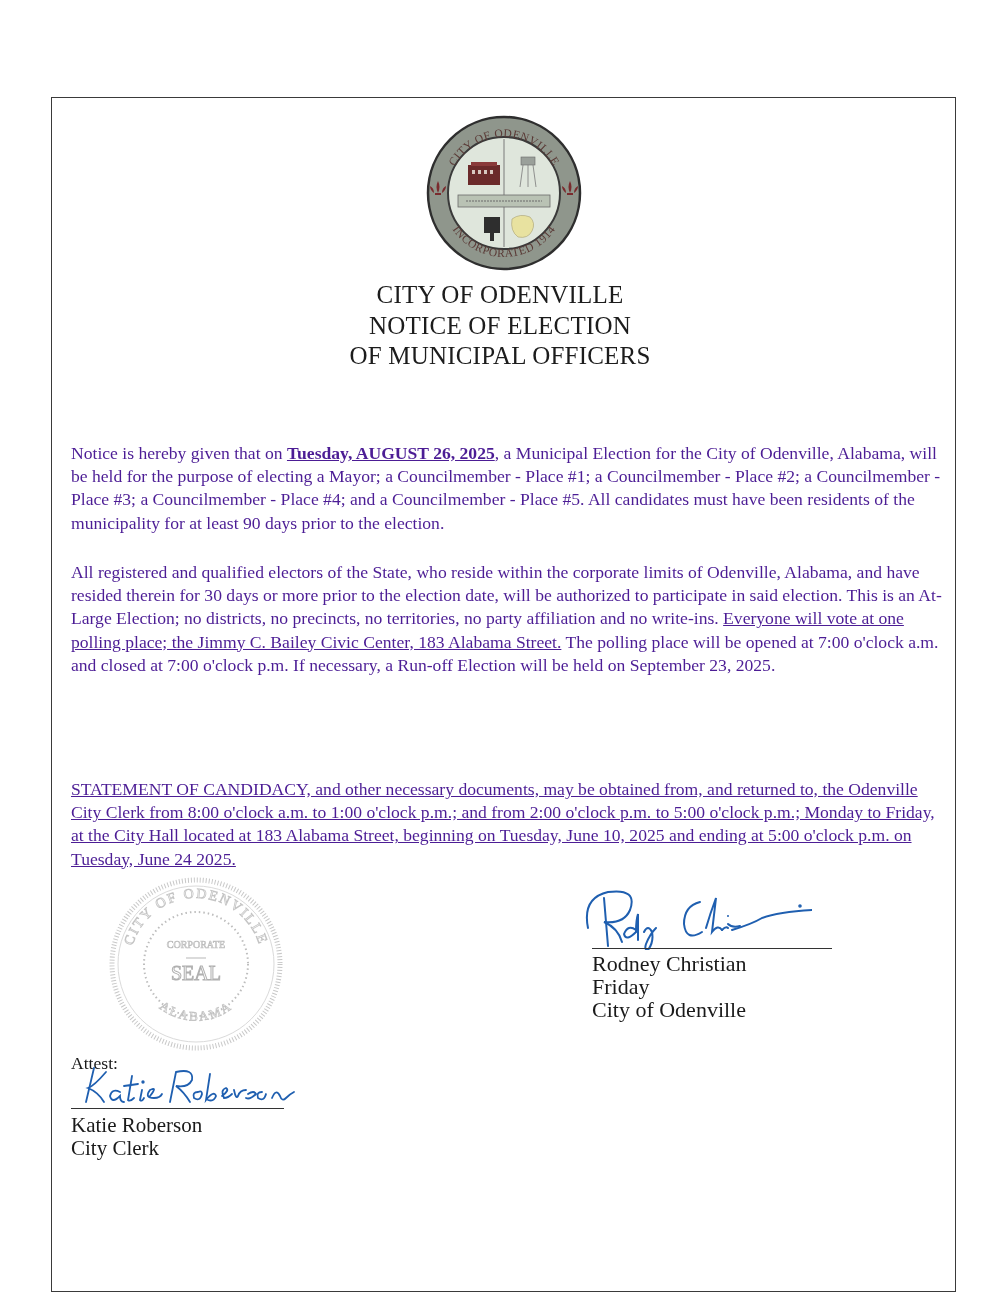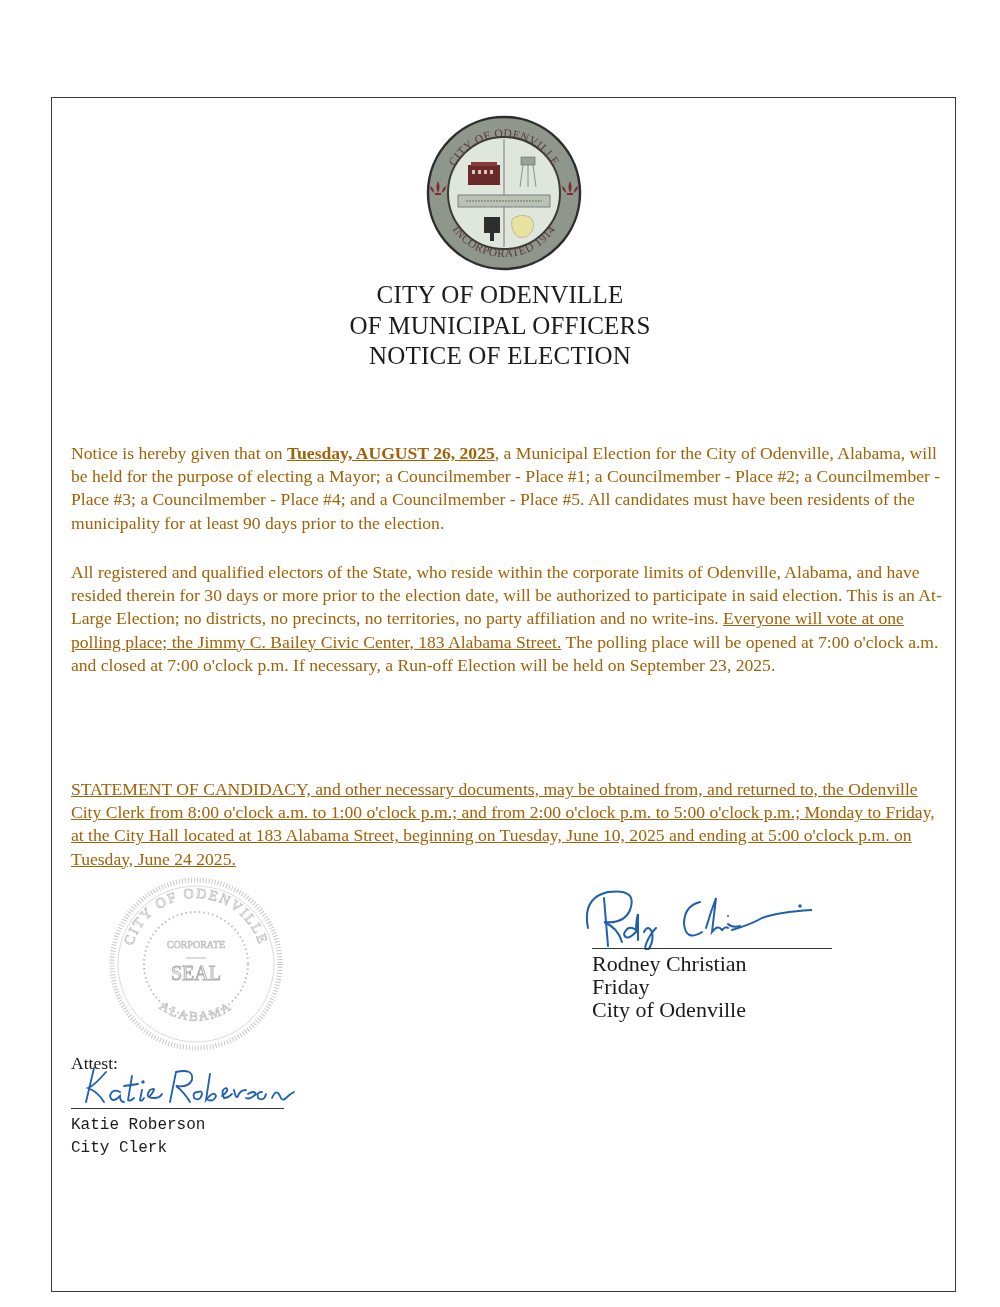--- a/index.html
+++ b/index.html
@@ -7,34 +7,34 @@
          font-family: "DejaVu Serif", "Liberation Serif", serif; color: #1a1a1a; }
   .frame { position: absolute; left: 51px; top: 97px; width: 905px; height: 1195px;
            border: 1.5px solid #3a3a3a; box-sizing: border-box; }
   .logo { position: absolute; left: 426px; top: 115px; width: 156px; height: 156px; }
   .title { position: absolute; left: 0; width: 1000px; top: 280px; text-align: center;
            font-family: "Liberation Serif", serif; font-size: 25px; line-height: 30.5px;
            letter-spacing: 0.2px; color: #1c1c1c; }
   .title div { display: block; }
   .para { position: absolute; left: 71px; width: 880px;
           font-family: "Liberation Serif", serif; font-size: 17.6px; line-height: 23.2px;
-          color: #a16207; }
+          color: #4c1d95; }
   .p1 { top: 442px; }
   .p2 { top: 561px; }
   .p3 { top: 778px; text-decoration: underline; }
   .bold-u { font-weight: bold; text-decoration: underline; }
   .under { text-decoration: underline; }
   .seal { position: absolute; left: 108px; top: 876px; width: 176px; height: 176px; }
   .attest { position: absolute; left: 71px; top: 1021px; font-family: "Liberation Serif", serif;
             font-size: 17.6px; margin-top: 32px; }
   .sig-katie { position: absolute; left: 80px; top: 1062px; width: 220px; height: 50px; }
   .line-katie { position: absolute; left: 71px; top: 1108px; width: 213px; height: 0;
                 border-top: 1.5px solid #333; }
-  .katie-block { position: absolute; left: 71px; top: 1114px; font-family: Liberation Mono, monospace;
-                 font-size: 16px; line-height: 23px; }
+  .katie-block { position: absolute; left: 71px; top: 1114px; font-family: Liberation Serif, serif;
+                 font-size: 21px; line-height: 23px; }
   .sig-rodney { position: absolute; left: 582px; top: 888px; width: 230px; height: 62px; }
   .line-rodney { position: absolute; left: 592px; top: 948px; width: 240px; height: 0;
                  border-top: 1.5px solid #333; }
   .rodney-block { position: absolute; left: 592px; top: 952px; font-family: "Liberation Serif", serif;
                   font-size: 22px; line-height: 23px; }
 </style>
 </head>
 <body>
 
 <div class="frame"></div>
@@ -80,22 +80,22 @@
   <line x1="40" y1="86" x2="116" y2="86" stroke="#6a6a6a" stroke-width="1" stroke-dasharray="2 1"></line>
 
   <rect x="58" y="102" width="16" height="16" fill="#2e2e2e"></rect>
   <rect x="64" y="116" width="4" height="10" fill="#2e2e2e"></rect>
 
   <path d="M86 104 q8 -6 18 -2 q6 6 2 14 q-4 8 -14 6 q-8 -6 -6 -18 z" fill="#e8e2a0" stroke="#a8a070" stroke-width="0.6"></path>
 </svg>
 
 <div class="title">
   <div>CITY OF ODENVILLE</div>
+  <div>NOTICE OF ELECTION</div>
   <div>OF MUNICIPAL OFFICERS</div>
-  <div>NOTICE OF ELECTION</div>
 </div>
 
 <div class="para p1"><span>Notice is hereby given that on </span><span class="bold-u">Tuesday, AUGUST 26, 2025</span><span>, a Municipal Election for the City of Odenville, Alabama, will be held for the purpose of electing a Mayor; a Councilmember - Place #1; a Councilmember - Place #2; a Councilmember - Place #3; a Councilmember - Place #4; and a Councilmember - Place #5. All candidates must have been residents of the municipality for at least 90 days prior to the election.</span></div>
 
 <div class="para p2"><span>All registered and qualified electors of the State, who reside within the corporate limits of Odenville, Alabama, and have resided therein for 30 days or more prior to the election date, will be authorized to participate in said election. This is an At-Large Election; no districts, no precincts, no territories, no party affiliation and no write-ins. </span><span class="under">Everyone will vote at one polling place; the Jimmy C. Bailey Civic Center, 183 Alabama Street.</span><span> The polling place will be opened at 7:00 o'clock a.m. and closed at 7:00 o'clock p.m. If necessary, a Run-off Election will be held on September 23, 2025.</span></div>
 
 <div class="para p3">STATEMENT OF CANDIDACY, and other necessary documents, may be obtained from, and returned to, the Odenville City Clerk from 8:00 o'clock a.m. to 1:00 o'clock p.m.; and from 2:00 o'clock p.m. to 5:00 o'clock p.m.; Monday to Friday, at the City Hall located at 183 Alabama Street, beginning on Tuesday, June 10, 2025 and ending at 5:00 o'clock p.m. on Tuesday, June 24 2025.</div>
 
 <svg class="seal" viewBox="0 0 176 176">
   <circle cx="88" cy="88" r="84" fill="none" stroke="#c8c8c8" stroke-width="5" stroke-dasharray="1 2"></circle>

